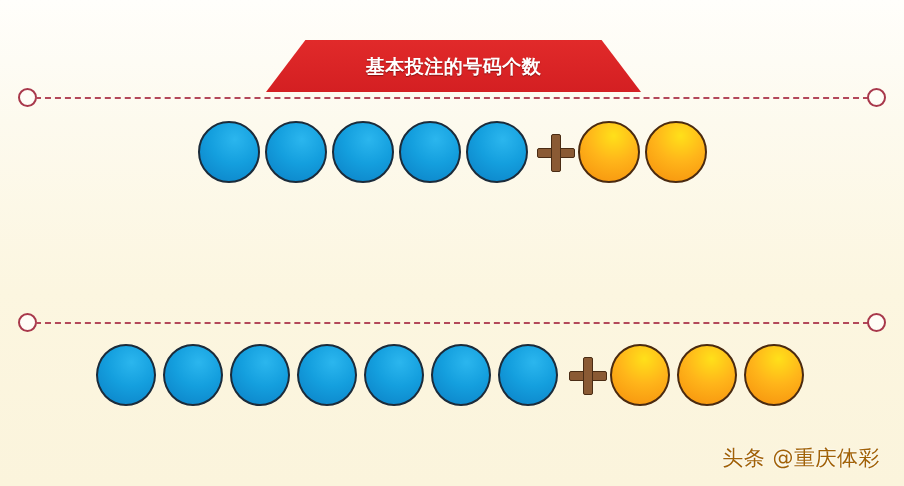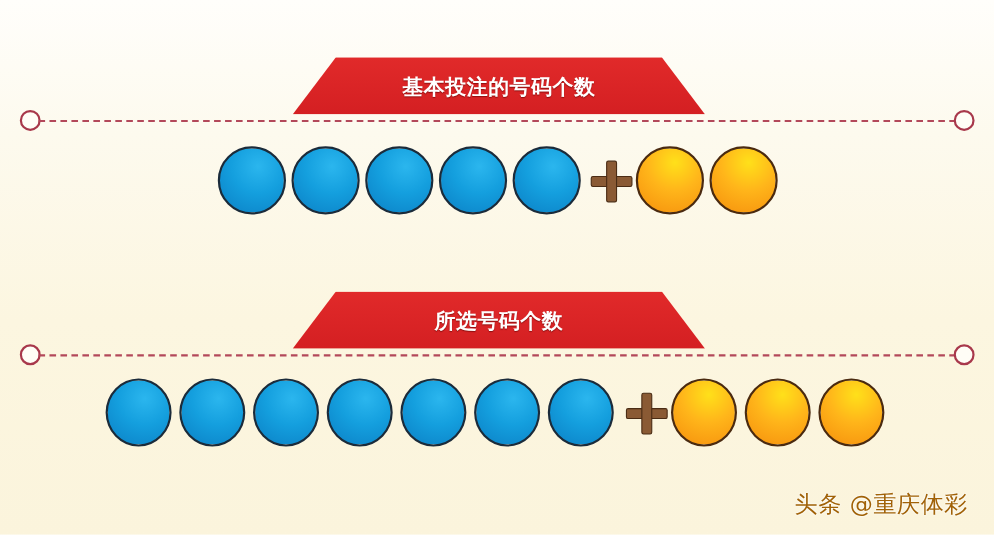--- a/index.html
+++ b/index.html
@@ -77,44 +77,41 @@
       right: 24px; bottom: 14px;
       font-size: 21px;
       color: #a16207;
       letter-spacing: 0.5px;
       text-shadow: 0 0 2px #ffffff, 0 0 2px #ffffff;
     }
   </style>
 </head>
 <body>
 
-<div class="section" style="top:0; height:240px;margin-top:12px;">
+<div class="section" style="top:0; height:240px;">
   <div class="banner" style="left:266px; top:40px; width:375px;">
     <span class="banner-text">基本投注的号码个数</span>
   </div>
   <div class="end-circle" style="left:18px; top:88px;"></div>
   <div class="rule" style="top:97px;"></div>
   <div class="end-circle" style="left:867px; top:88px;"></div>
 
   <div class="balls row1" style="left:198px; top:121px;">
     <div class="ball blue"></div>
     <div class="ball blue"></div>
     <div class="ball blue"></div>
     <div class="ball blue"></div>
     <div class="ball blue"></div>
     <div class="plus"></div>
     <div class="ball orange"></div>
     <div class="ball orange"></div>
   </div>
 </div>
 
 <div class="section" style="top:0; height:486px;">
-  <div class="banner" style="left:266px; top:265px; width:375px;">
-    <span class="banner-text">所选号码个数</span>
-  </div>
   <div class="end-circle" style="left:18px; top:313px;"></div>
   <div class="rule" style="top:322px;"></div>
   <div class="end-circle" style="left:867px; top:313px;"></div>
 
   <div class="balls row2" style="left:96px; top:344px;">
     <div class="ball blue"></div>
     <div class="ball blue"></div>
     <div class="ball blue"></div>
     <div class="ball blue"></div>
     <div class="ball blue"></div>

